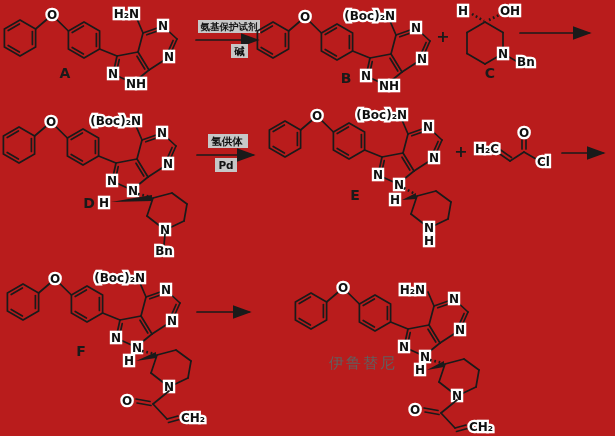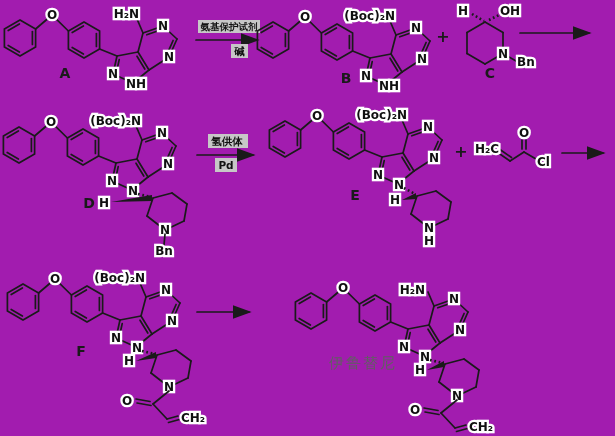--- a/index.html
+++ b/index.html
@@ -1,16 +1,16 @@
 <!DOCTYPE html>
 <html><head>
 <meta charset="utf-8">
 <style>
   html,body{margin:0;padding:0;background:#fff;}
-  .canvas{position:relative;width:615px;height:436px;background:#a21caf;overflow:hidden;
+  .canvas{position:relative;width:615px;height:436px;background:#b91c1c;overflow:hidden;
           font-family:"DejaVu Sans",sans-serif;}
   svg{display:block;}
   .bond{stroke:#1a1a1a;stroke-width:1.7;fill:none;stroke-linecap:round;}
   .hash{stroke:#1a1a1a;stroke-width:2.6;stroke-dasharray:1.7,2.7;fill:none;stroke-linecap:butt;}
   .wedge{fill:#1a1a1a;stroke:none;}
   .at{font:700 12px "DejaVu Sans",sans-serif;fill:#101010;stroke:#ffffff;stroke-width:4.5px;
       paint-order:stroke;text-anchor:middle;}
   .at-end{text-anchor:end;}
   .at-start{text-anchor:start;}
   .lbl{font:700 14px "DejaVu Sans",sans-serif;fill:#1a1a1a;text-anchor:middle;stroke:none;}

